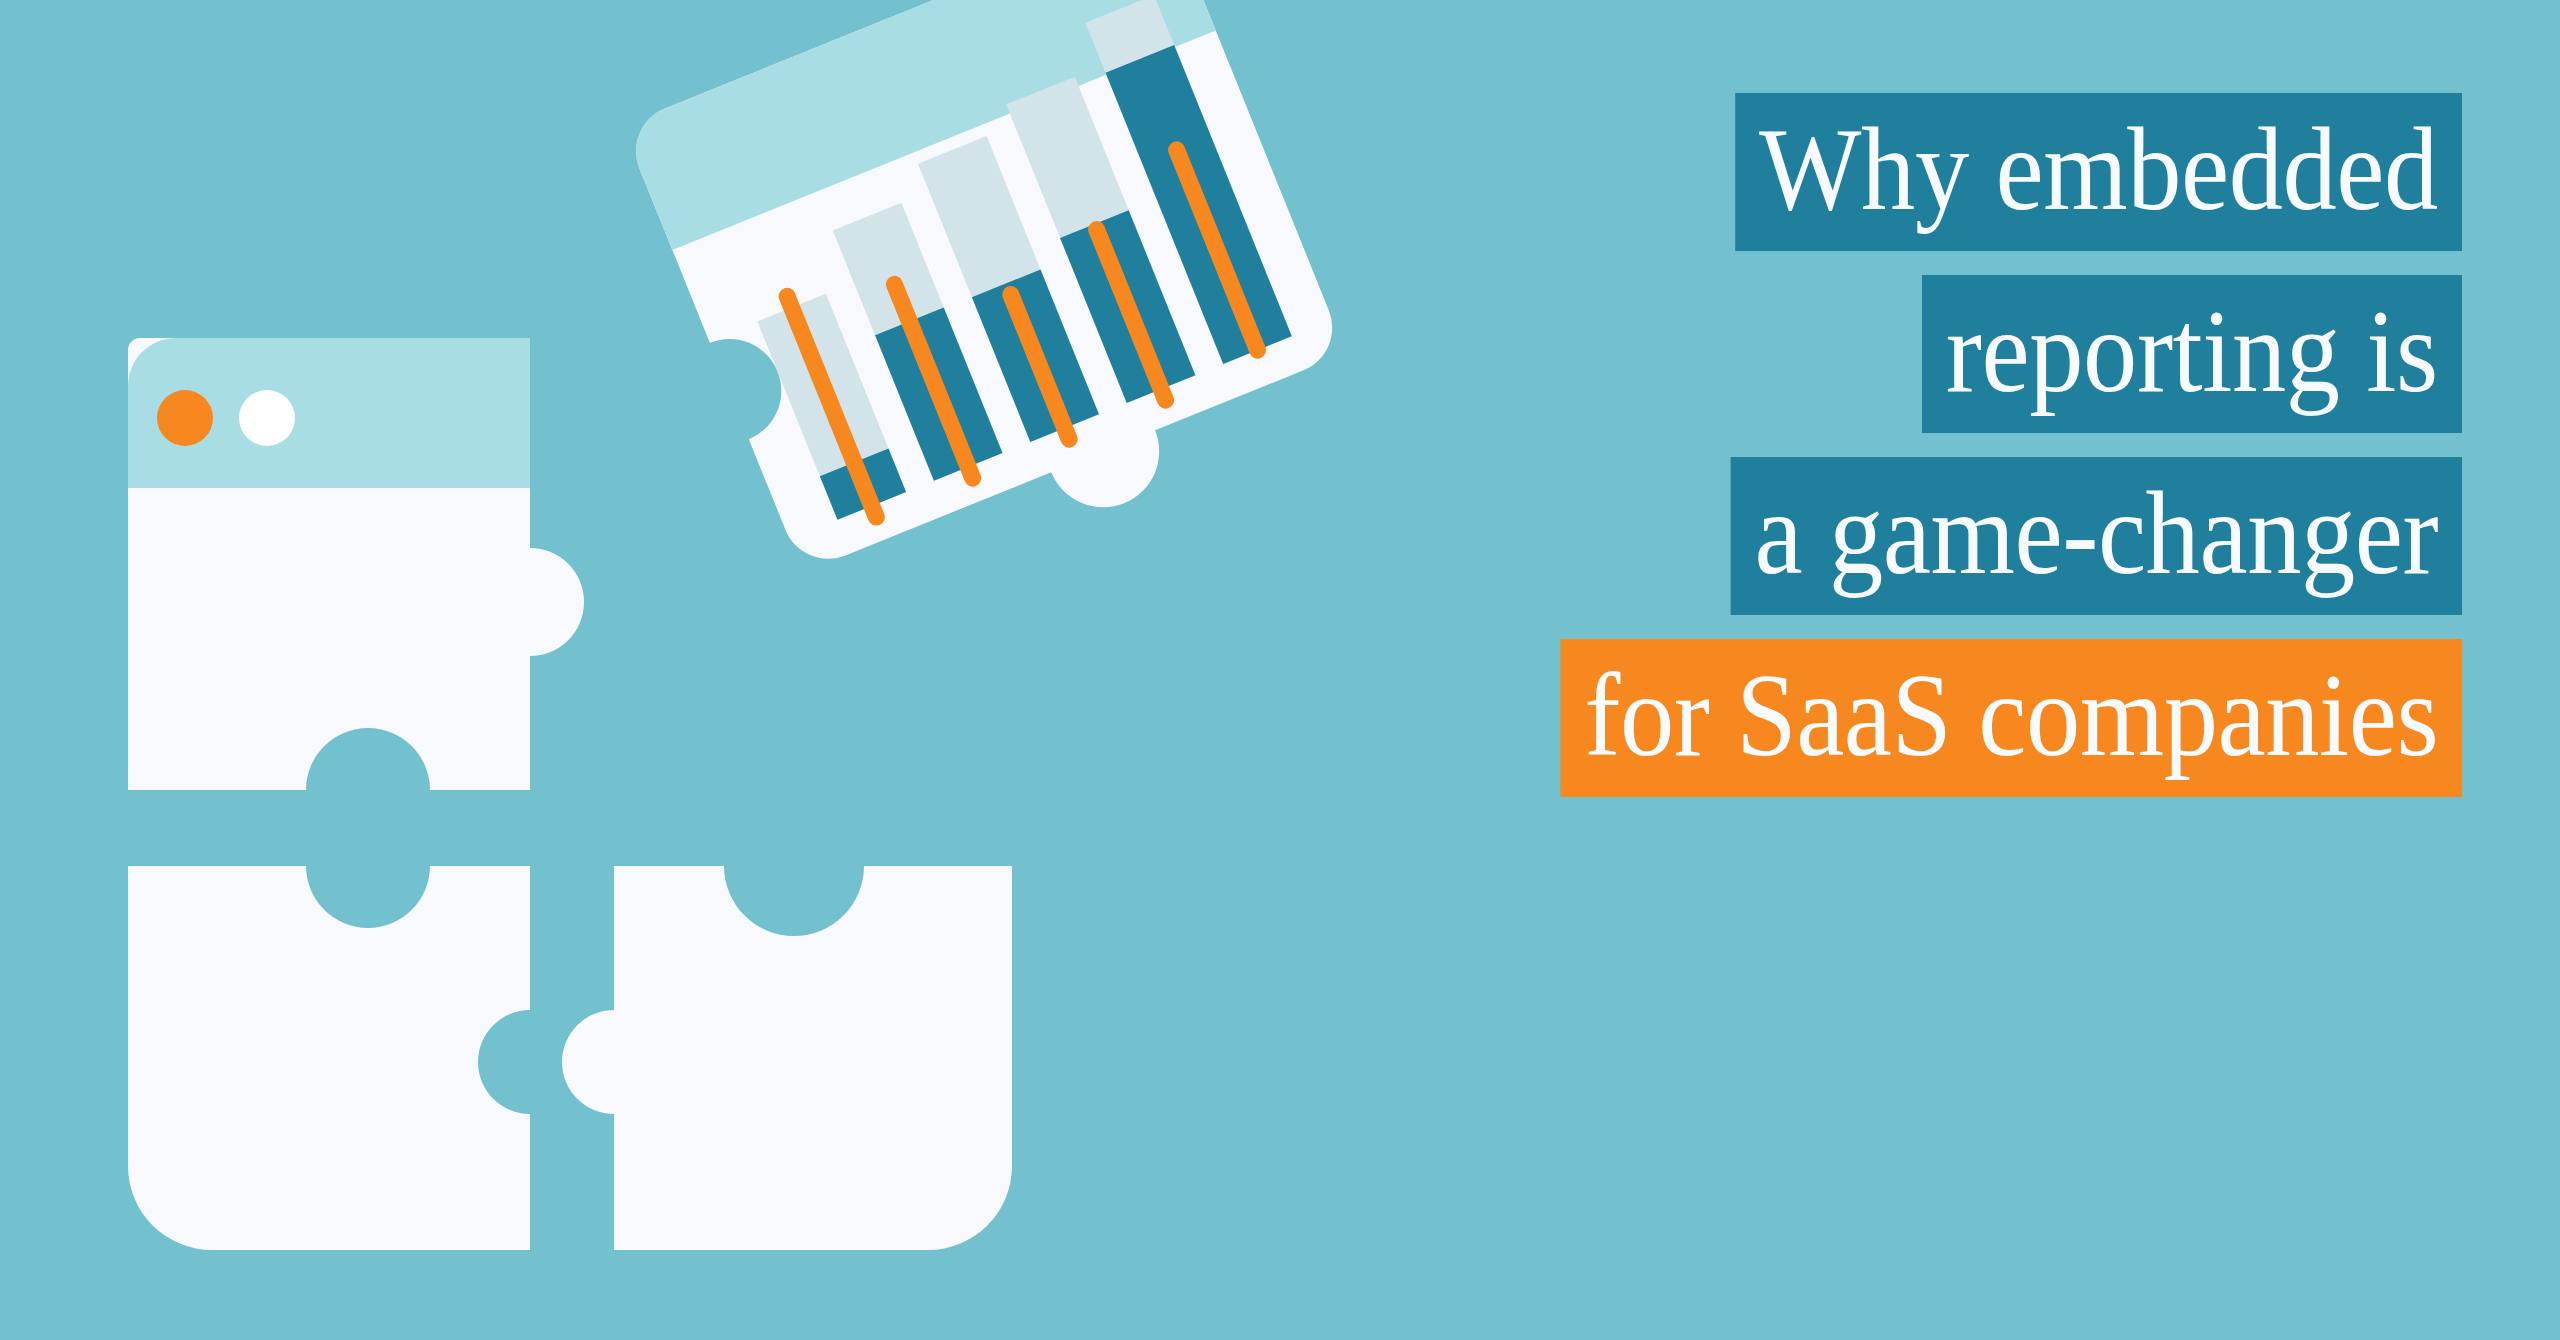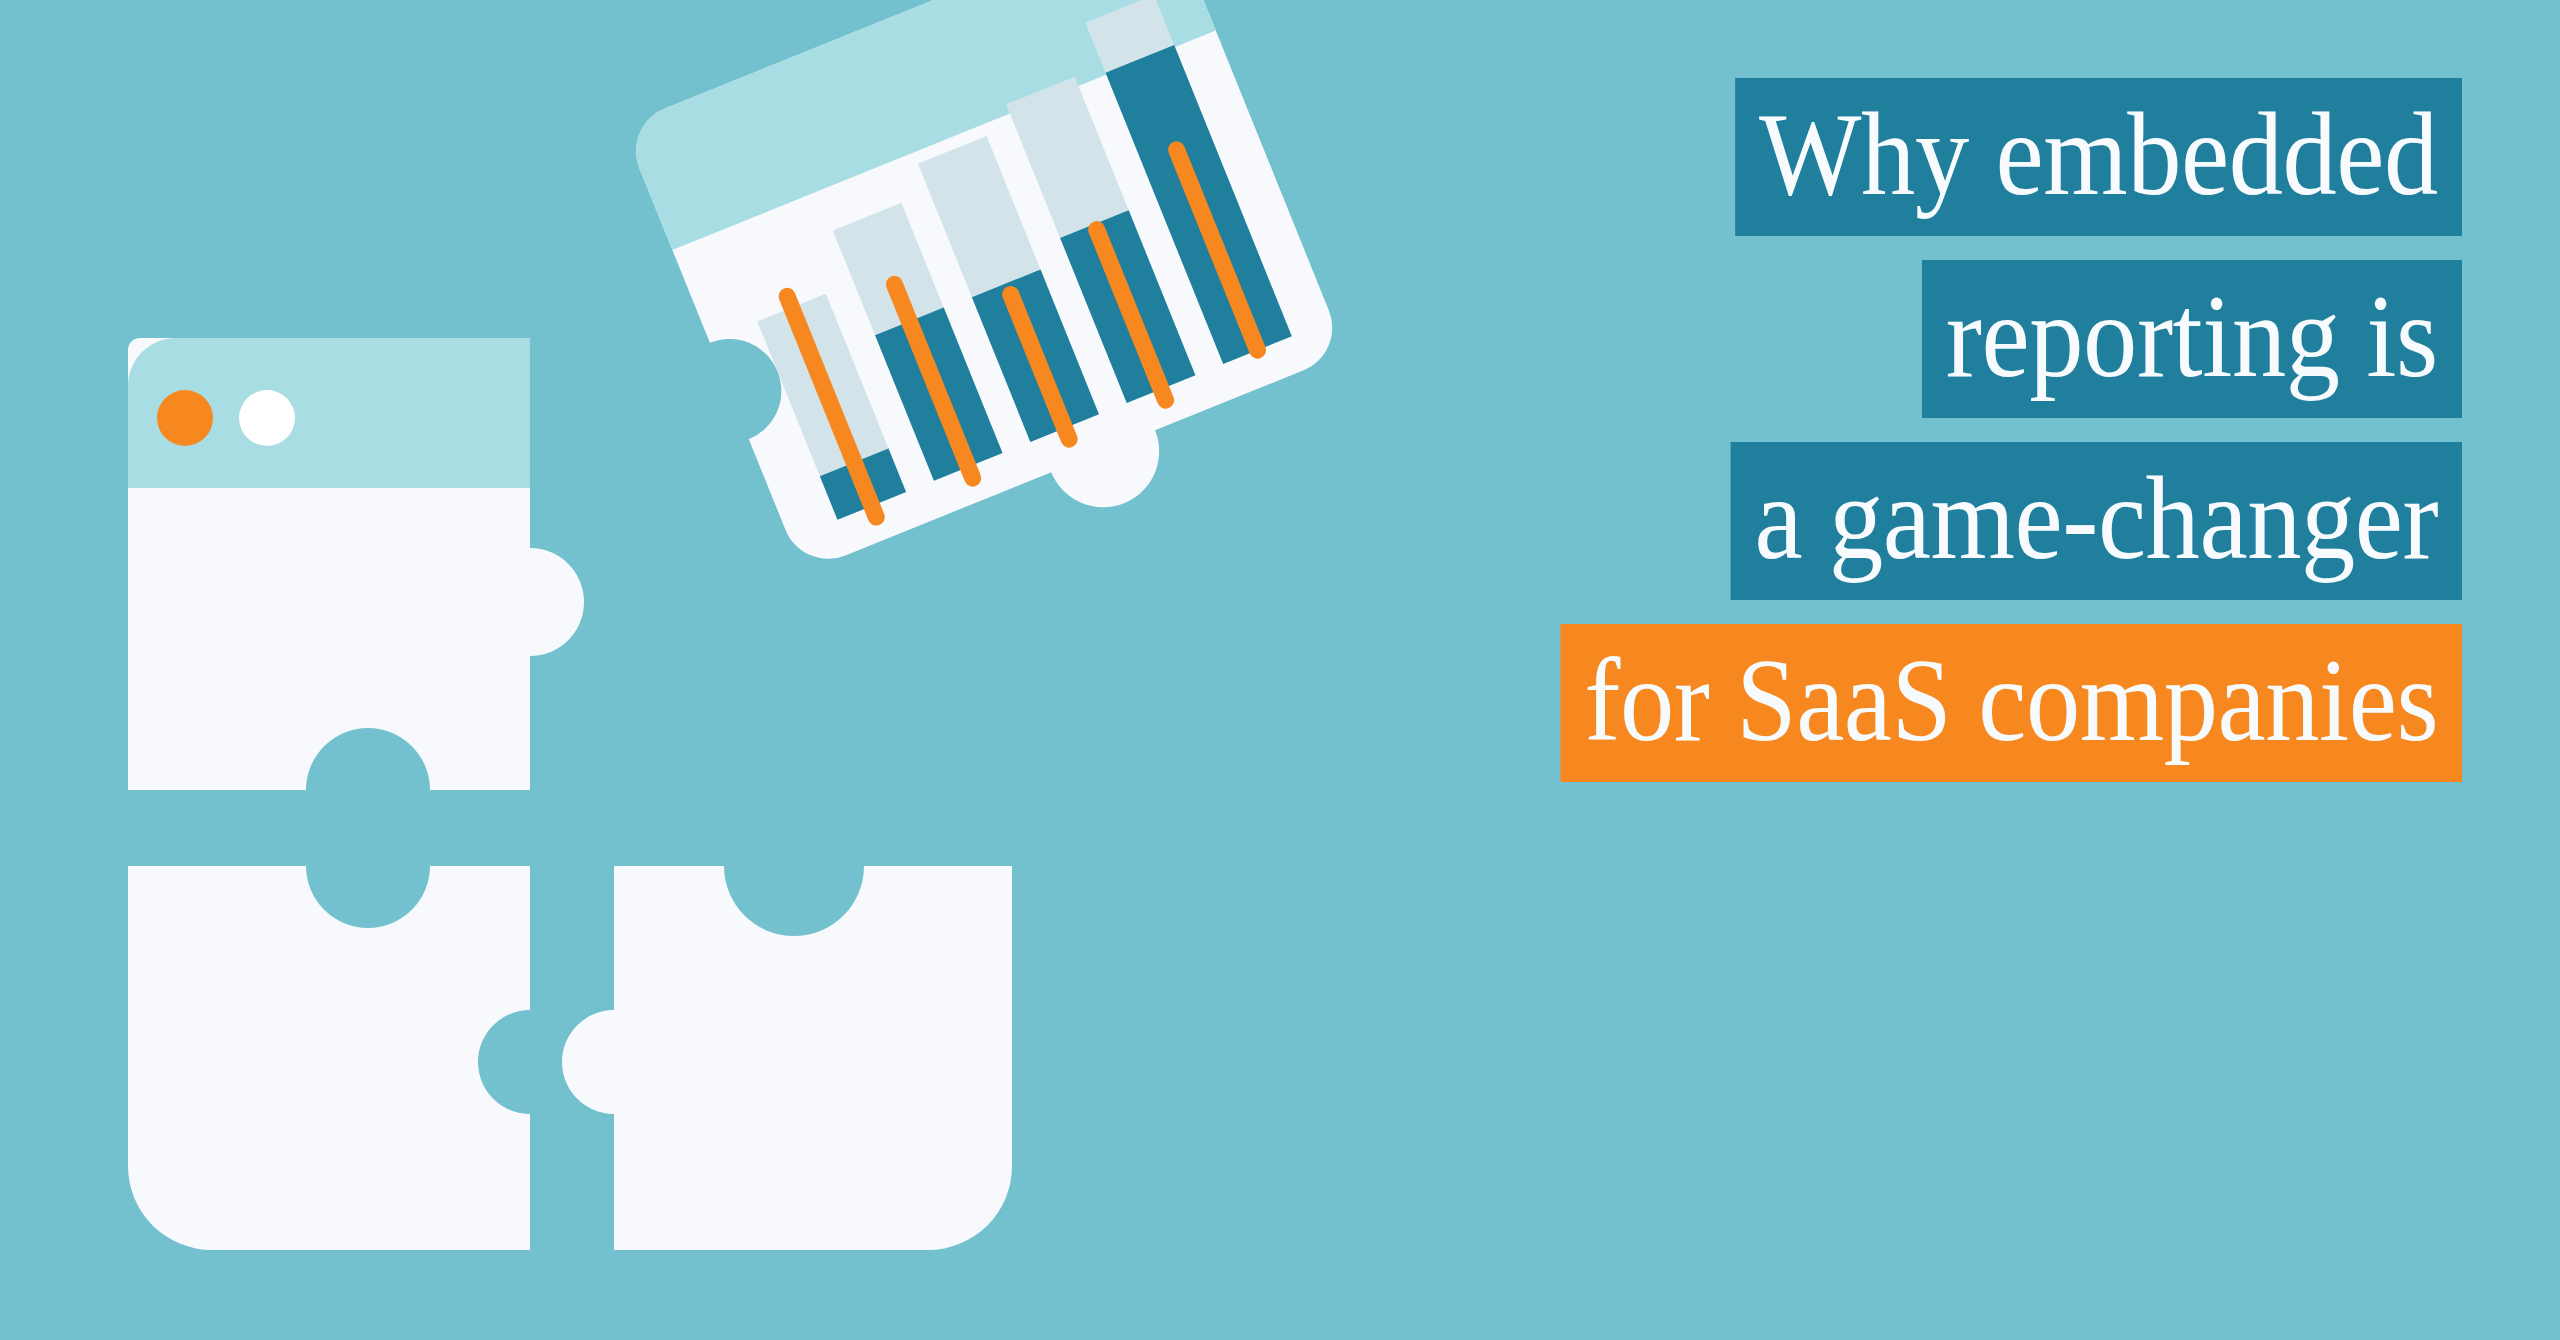--- a/index.html
+++ b/index.html
@@ -13,21 +13,21 @@
     height: 1340px;
     background: #73c0cf;
     overflow: hidden;
     font-family: "Liberation Serif", "DejaVu Serif", serif;
   }
 
   
   .headline {
     position: absolute;
     right: 98px;
-    top: 78px;
+    top: 93px;
     display: flex;
     flex-direction: column;
     align-items: flex-end;
   }
   .hl-line {
     display: block;
     color: #f7fbfd;
     font-family: "Liberation Serif", "DejaVu Serif", serif;
     font-weight: 400;
     font-size: 118px;

